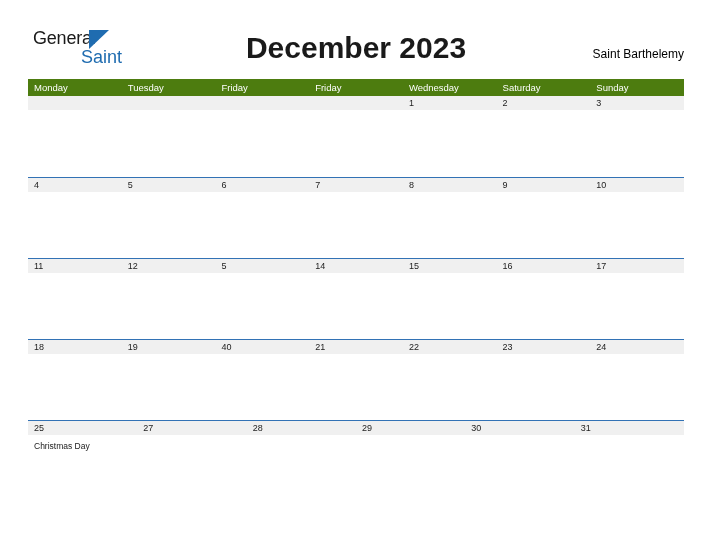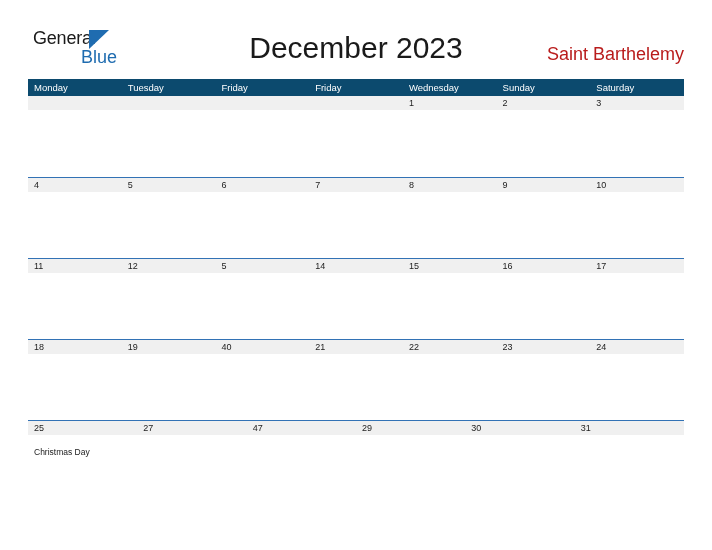--- a/index.html
+++ b/index.html
@@ -66,45 +66,45 @@
   }
 
   .cal-title {
     position: absolute;
     left: 0;
     top: 30px;
     width: 712px;
     text-align: center;
     font-size: 30px;
     color: #1a1a1a;
-    font-weight: normal;
+    font-weight: bold;
     line-height: 36px;
   }
   .cal-subtitle {
     position: absolute;
     right: 28px;
     top: 45px;
-    font-size: 18px;
-    color: #b91c1c;
+    font-size: 12px;
+    color: #000000;
     line-height: 18px;
     white-space: nowrap;
   }
 
   
   .calendar {
     position: absolute;
     left: 28px;
     top: 79px;
     width: 656px;
   }
   .weekday-row {
     display: flex;
     width: 656px;
     height: 17px;
-    background: #0c4a6e;
+    background: #4d7c0f;
   }
   .weekday-cell {
     flex: 1 1 0;
     font-size: 9.5px;
     color: #ffffff;
     line-height: 17px;
     padding-left: 6px;
     box-sizing: border-box;
     white-space: nowrap;
     overflow: hidden;
@@ -142,56 +142,56 @@
     font-size: 9px;
     color: #222222;
     line-height: 14px;
     height: 14px;
     display: block;
   }
   .day-num.empty {
     visibility: hidden;
   }
   .events {
-    margin-top: 12px;
+    margin-top: 6px;
   }
   .event {
     font-size: 8.5px;
     color: #1a1a1a;
     line-height: 11px;
     white-space: nowrap;
     overflow: hidden;
   }
 </style>
 </head>
 <body>
 
 <div class="page">
 
   <div class="header">
 
     <div class="logo">
       <span class="logo-general">General</span>
       <span class="logo-triangle"></span>
-      <span class="logo-blue">Blue</span>
+      <span class="logo-blue">Saint</span>
     </div>
 
     <div class="cal-title">December 2023</div>
     <div class="cal-subtitle">Saint Barthelemy</div>
   </div>
 
   <div class="calendar">
     <div class="weekday-row" id="weekday-row">
         <div class="weekday-cell">Monday</div>
         <div class="weekday-cell">Tuesday</div>
         <div class="weekday-cell">Friday</div>
         <div class="weekday-cell">Friday</div>
         <div class="weekday-cell">Wednesday</div>
+        <div class="weekday-cell">Saturday</div>
         <div class="weekday-cell">Sunday</div>
-        <div class="weekday-cell">Saturday</div>
       </div>
     <div id="weeks-container">
         <div class="week-row">
           <div class="band"></div>
           <div class="day-cell">
             <span class="day-num empty"></span>
           </div>
           <div class="day-cell">
             <span class="day-num empty"></span>
           </div>
@@ -288,21 +288,21 @@
           <div class="day-cell">
             <span class="day-num">25</span>
             <div class="events">
               <div class="event">Christmas Day</div>
             </div>
           </div>
           <div class="day-cell">
             <span class="day-num">27</span>
           </div>
           <div class="day-cell">
-            <span class="day-num">47</span>
+            <span class="day-num">28</span>
           </div>
           <div class="day-cell">
             <span class="day-num">29</span>
           </div>
           <div class="day-cell">
             <span class="day-num">30</span>
           </div>
           <div class="day-cell">
             <span class="day-num">31</span>
           </div>

